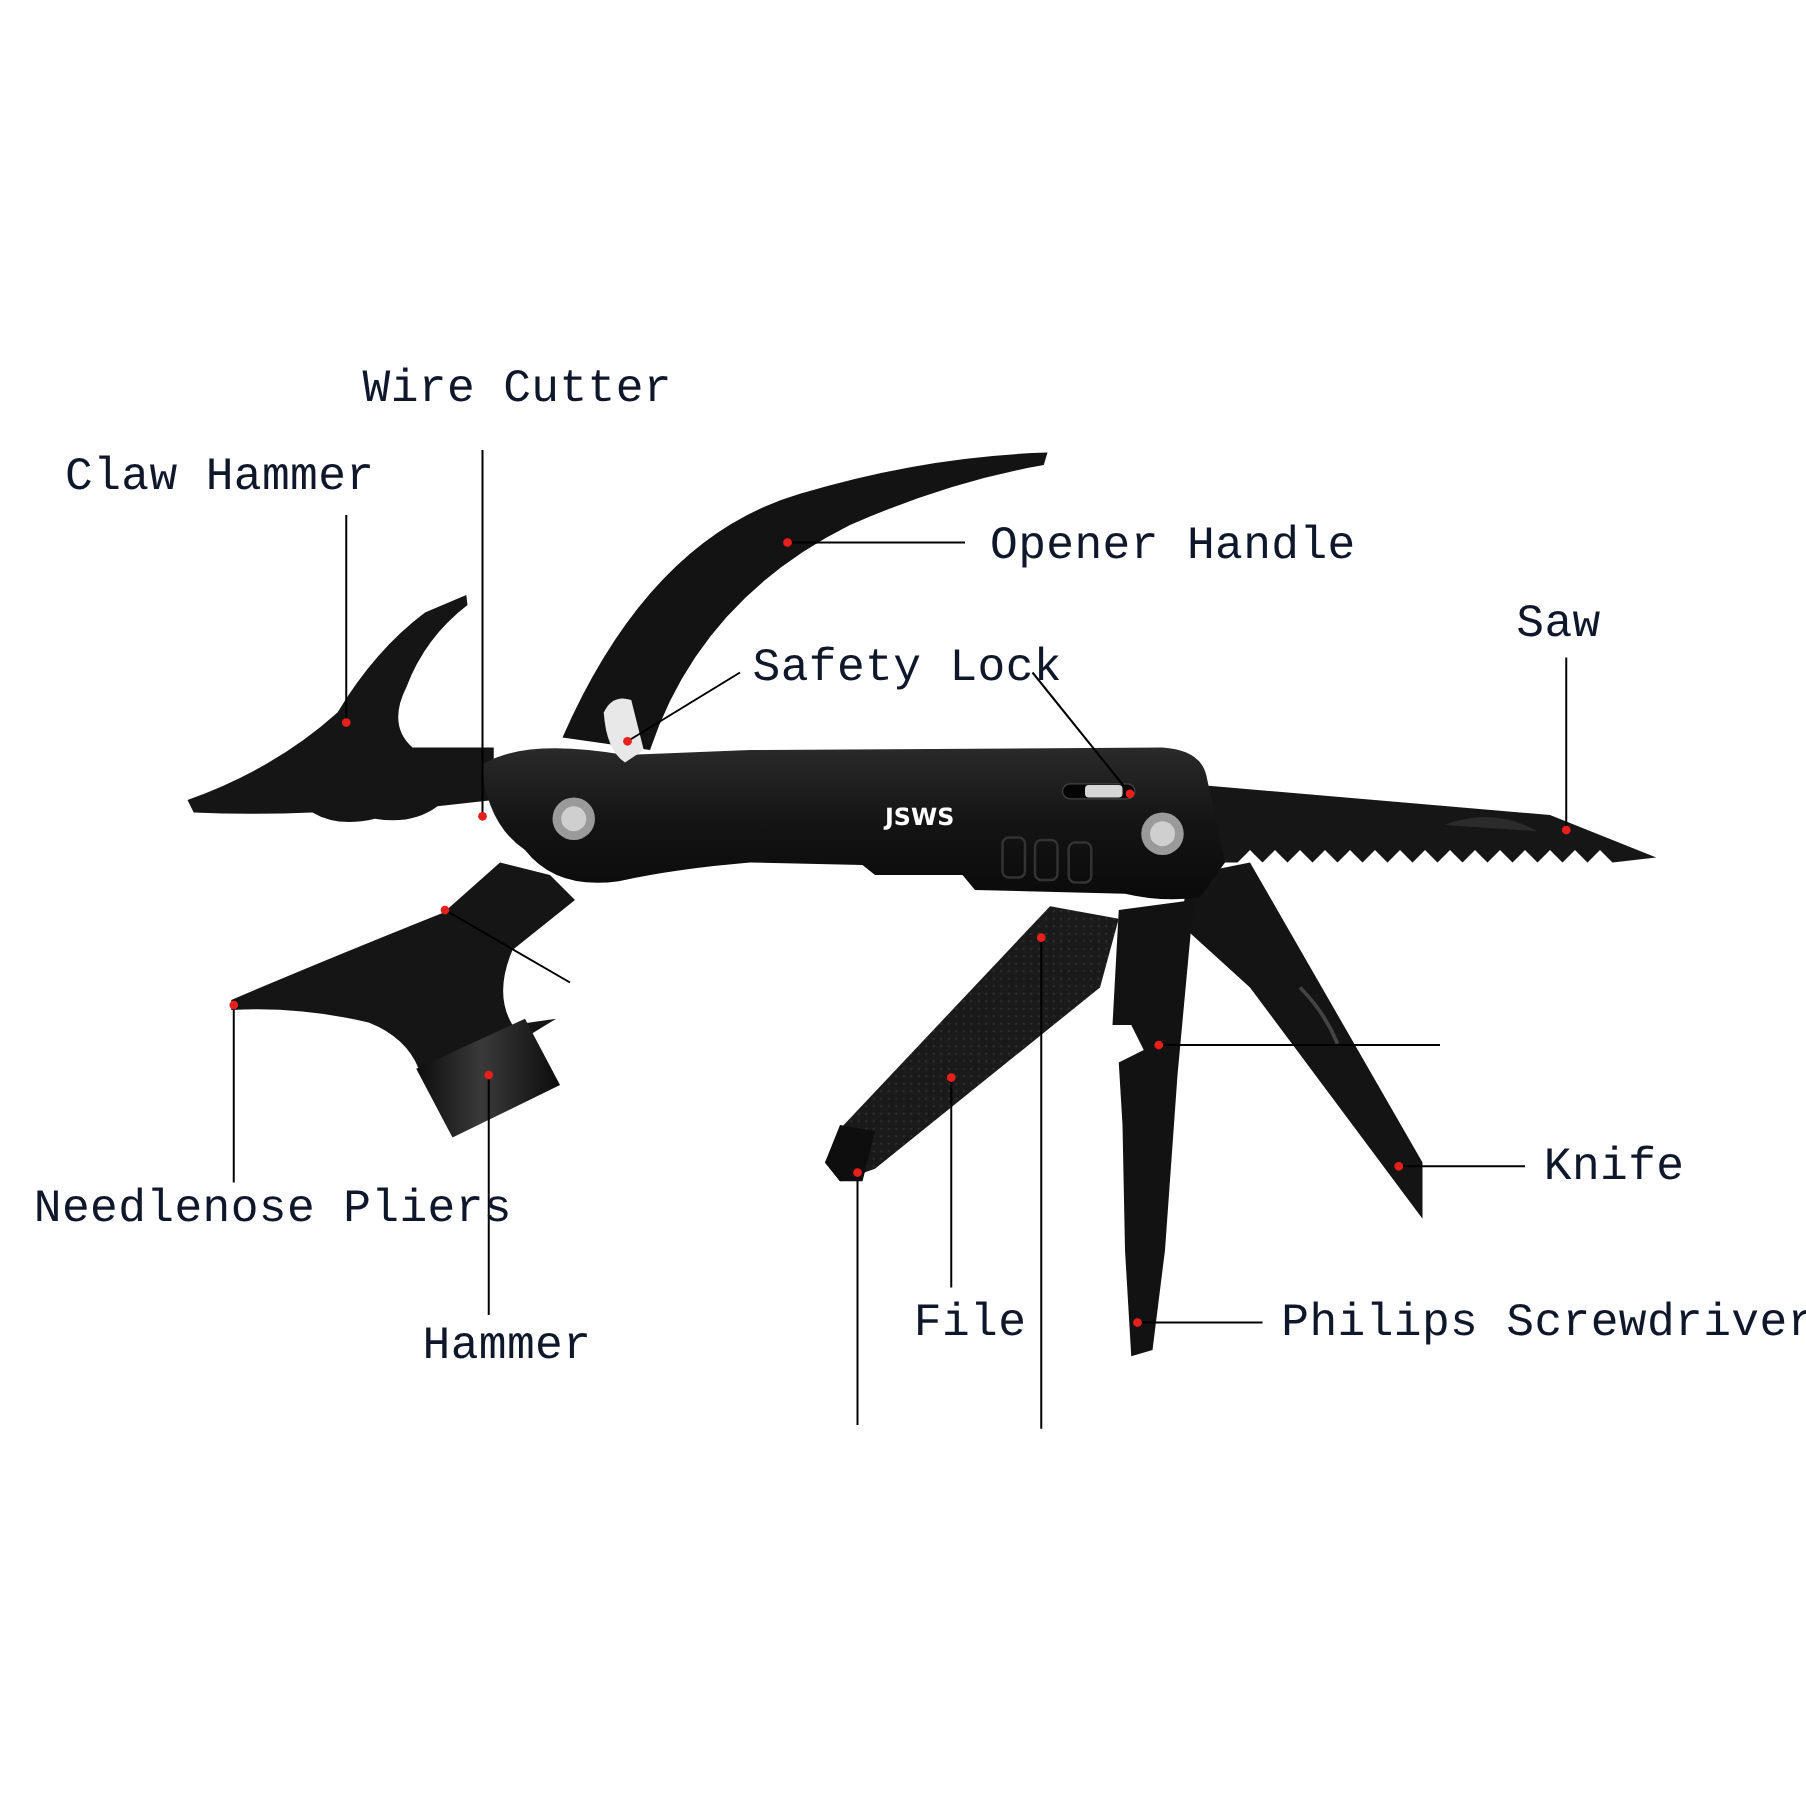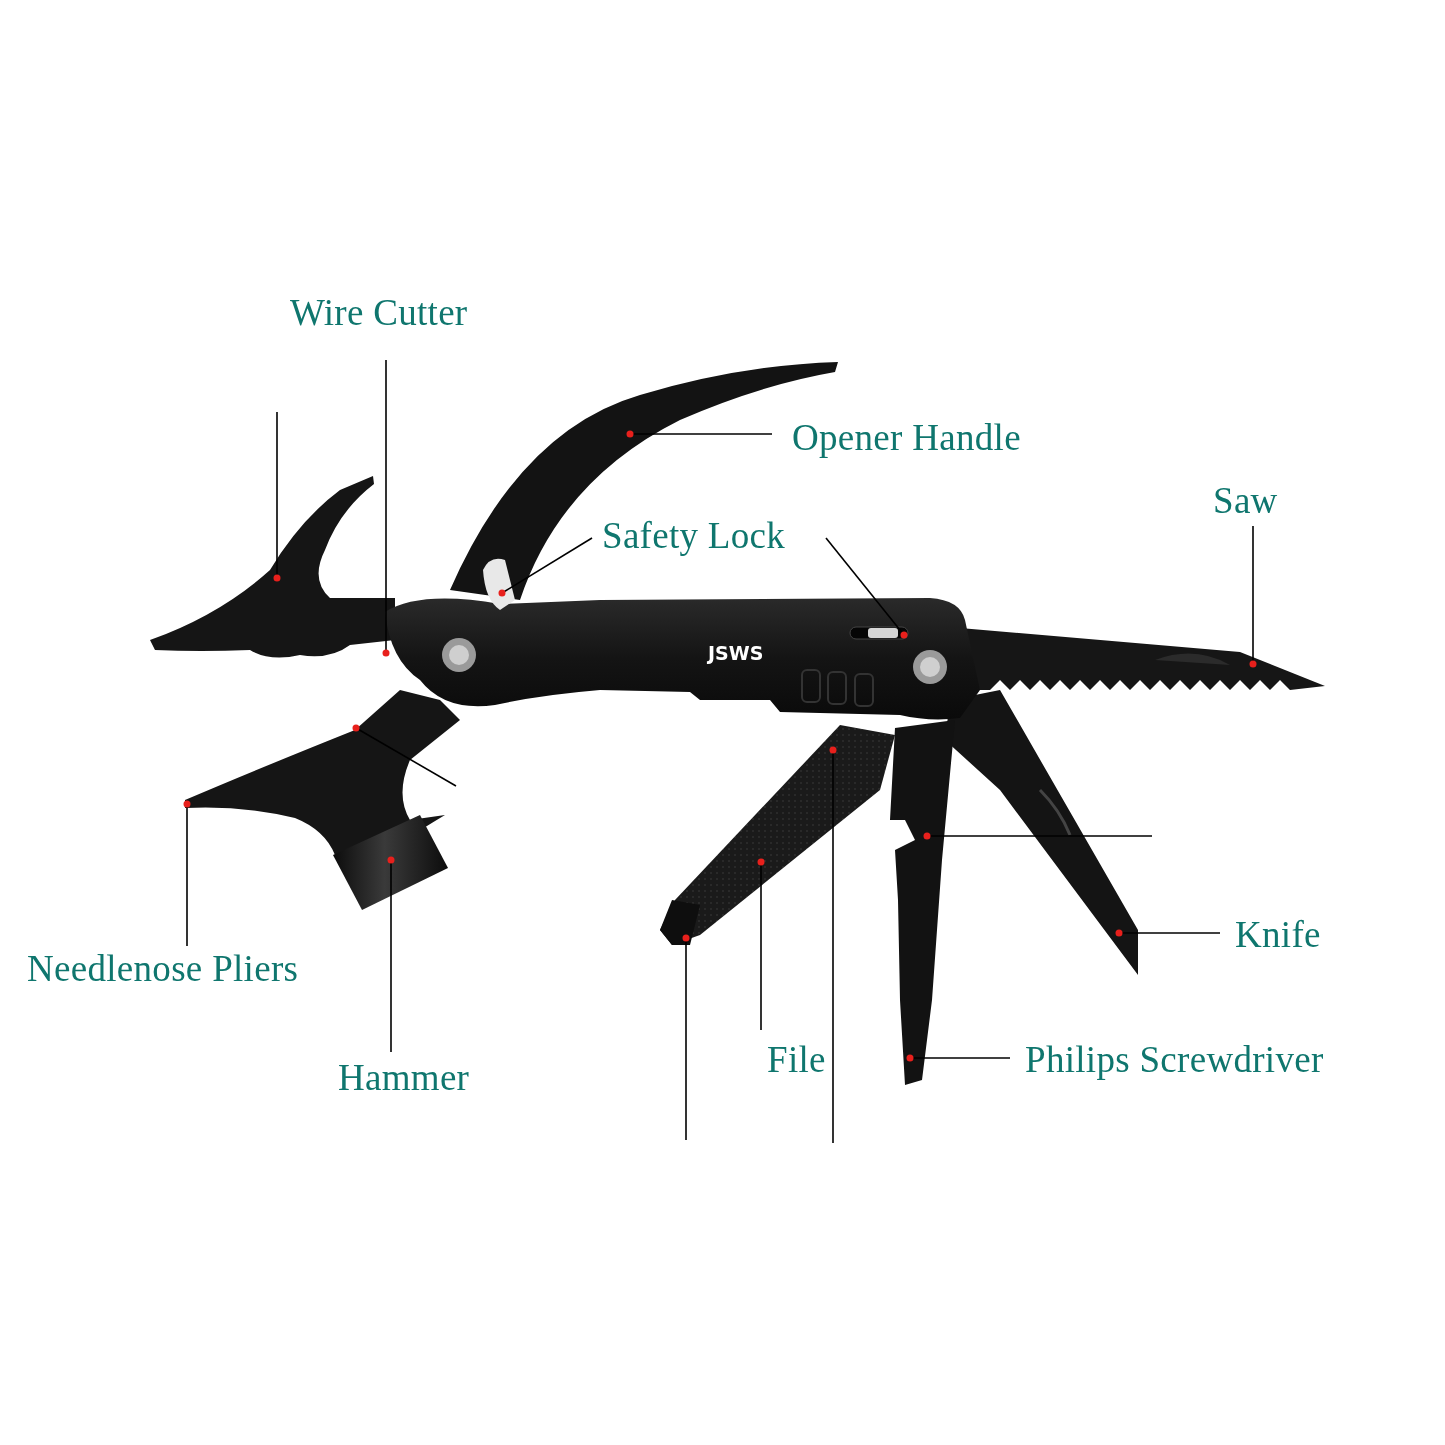--- a/index.html
+++ b/index.html
@@ -1,18 +1,18 @@
 <!DOCTYPE html>
 <html><head>
 <meta charset="utf-8">
 <style>
   html, body { margin:0; padding:0; background:#ffffff; }
   body { width:1445px; height:1445px; position:relative; overflow:hidden; font-family:"DejaVu Sans", sans-serif; }
   #stage { position:absolute; left:0; top:0; width:1445px; height:1445px; }
-  .label { position:absolute; font-family:Liberation Serif, serif; font-size:37px; color:#0f766e; line-height:1; white-space:nowrap; letter-spacing:0.3px; }
+  .label { position:absolute; font-family:Liberation Mono, monospace; font-size:37px; color:#0f172a; line-height:1; white-space:nowrap; letter-spacing:0.3px; }
   svg { position:absolute; left:0; top:0; }
 </style>
 </head>
 <body>
 
 <div id="stage">
 
   <svg width="1445" height="1445" viewBox="0 0 1445 1445">
     <defs>
       <linearGradient id="bodyGrad" x1="0" y1="0" x2="0" y2="1">
@@ -100,21 +100,22 @@
       <circle cx="187" cy="804" r="3.5"></circle>
       <circle cx="761" cy="862" r="3.5"></circle>
       <circle cx="910" cy="1058" r="3.5"></circle>
       <circle cx="391" cy="860" r="3.5"></circle>
       <circle cx="686" cy="938" r="3.5"></circle>
       <circle cx="833" cy="750" r="3.5"></circle>
     </g>
   </svg>
 
   <div class="label" style="left:290px;top:294px;">Wire Cutter</div>
+  <div class="label" style="left:52px;top:364px;">Claw Hammer</div>
   <div class="label" style="left:792px;top:419px;">Opener Handle</div>
   <div class="label" style="left:1213px;top:482px;">Saw</div>
   <div class="label" style="left:602px;top:517px;">Safety Lock</div>
   <div class="label" style="left:1235px;top:916px;">Knife</div>
   <div class="label" style="left:27px;top:950px;text-align:right;">Needlenose Pliers</div>
-  <div class="label" style="left:731px;top:1041px;margin-left:36px;">File</div>
+  <div class="label" style="left:731px;top:1041px;">File</div>
   <div class="label" style="left:1025px;top:1041px;">Philips Screwdriver</div>
   <div class="label" style="left:306px;top:1059px;margin-left:32px;">Hammer</div>
 </div>
 
 </body></html>

